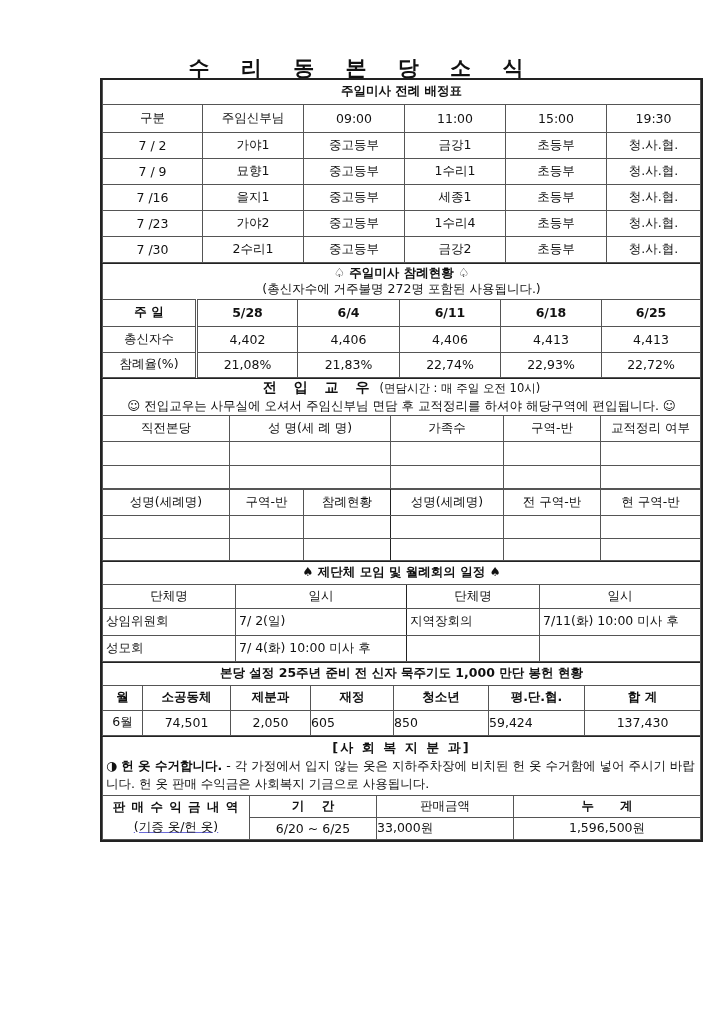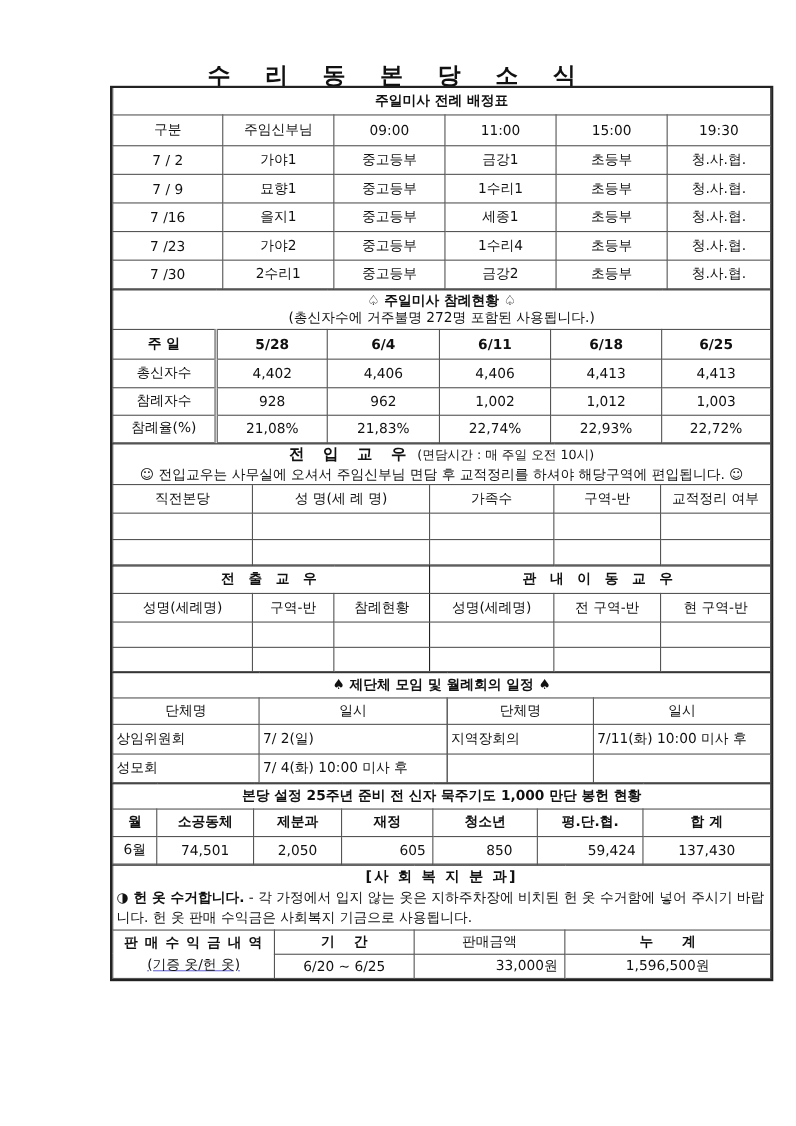--- a/index.html
+++ b/index.html
@@ -3,21 +3,21 @@
 <meta charset="utf-8">
 <style>
   html, body { margin:0; padding:0; background:#ffffff; }
   body { width:724px; height:1024px; position:relative; font-family:"DejaVu Sans","Liberation Sans",sans-serif; color:#111; overflow:hidden; }
   .title { position:absolute; left:0; width:724px; top:54px; text-align:center; font-size:21px; font-weight:bold; letter-spacing:12px; }
   .sheet { position:absolute; left:60px; top:78px; width:603px; border:2px solid #222; box-sizing:border-box;margin-left:40px; }
   table { border-collapse:collapse; width:100%; table-layout:fixed; }
   td, th { border:1px solid #555; padding:0; text-align:center; font-size:12.5px; font-weight:normal; white-space:nowrap; overflow:hidden; }
   .bold { font-weight:bold; }
   .left { text-align:left; padding-left:3px; }
-  .right { text-align:right; padding-right:6px; }
+  .right { text-align:left; padding-right:6px; }
   .tbl-top td { border-top:none; }
   .dbl { border-right:3px double #555; }
   .note { font-size:12.5px; text-align:left; padding:2px 3px; white-space:normal; line-height:18px; }
   .underline { text-decoration:underline; text-decoration-color:#6b6bd8; }
   .sm { font-size:11.5px; font-weight:normal; }
   .spaced { letter-spacing:6px; }
   .thick-top td { border-top:1.5px solid #222; }
   .vsplit { border-right:1.5px solid #222; }
 </style>
 </head>
@@ -117,28 +117,20 @@
     </tr>
     <tr style="height:26px">
       <td class="dbl">총신자수</td>
       <td>4,402</td>
       <td>4,406</td>
       <td>4,406</td>
       <td>4,413</td>
       <td>4,413</td>
     </tr>
     <tr style="height:25px">
-      <td class="dbl">참례자수</td>
-      <td>928</td>
-      <td>962</td>
-      <td>1,002</td>
-      <td>1,012</td>
-      <td>1,003</td>
-    </tr>
-    <tr style="height:25px">
       <td class="dbl">참례율(%)</td>
       <td>21,08%</td>
       <td>21,83%</td>
       <td>22,74%</td>
       <td>22,93%</td>
       <td>22,72%</td>
     </tr>
   </tbody>
     </table>
 
@@ -184,24 +176,20 @@
   <table>
     <colgroup>
         <col style="width:127px">
         <col style="width:74px">
         <col style="width:87px">
         <col style="width:113px">
         <col style="width:97px">
         <col>
       </colgroup>
     <tbody>
-        <tr style="height:25px" class="thick-top">
-      <td colspan="3" class="bold vsplit" style="letter-spacing:4px">전 출 교 우</td>
-      <td colspan="3" class="bold" style="letter-spacing:4px">관 내 이 동 교 우</td>
-    </tr>
     <tr style="height:26px">
       <td>성명(세례명)</td>
       <td>구역-반</td>
       <td class="vsplit">참례현황</td>
       <td>성명(세례명)</td>
       <td>전 구역-반</td>
       <td>현 구역-반</td>
     </tr>
     <tr style="height:23px">
       <td></td>

